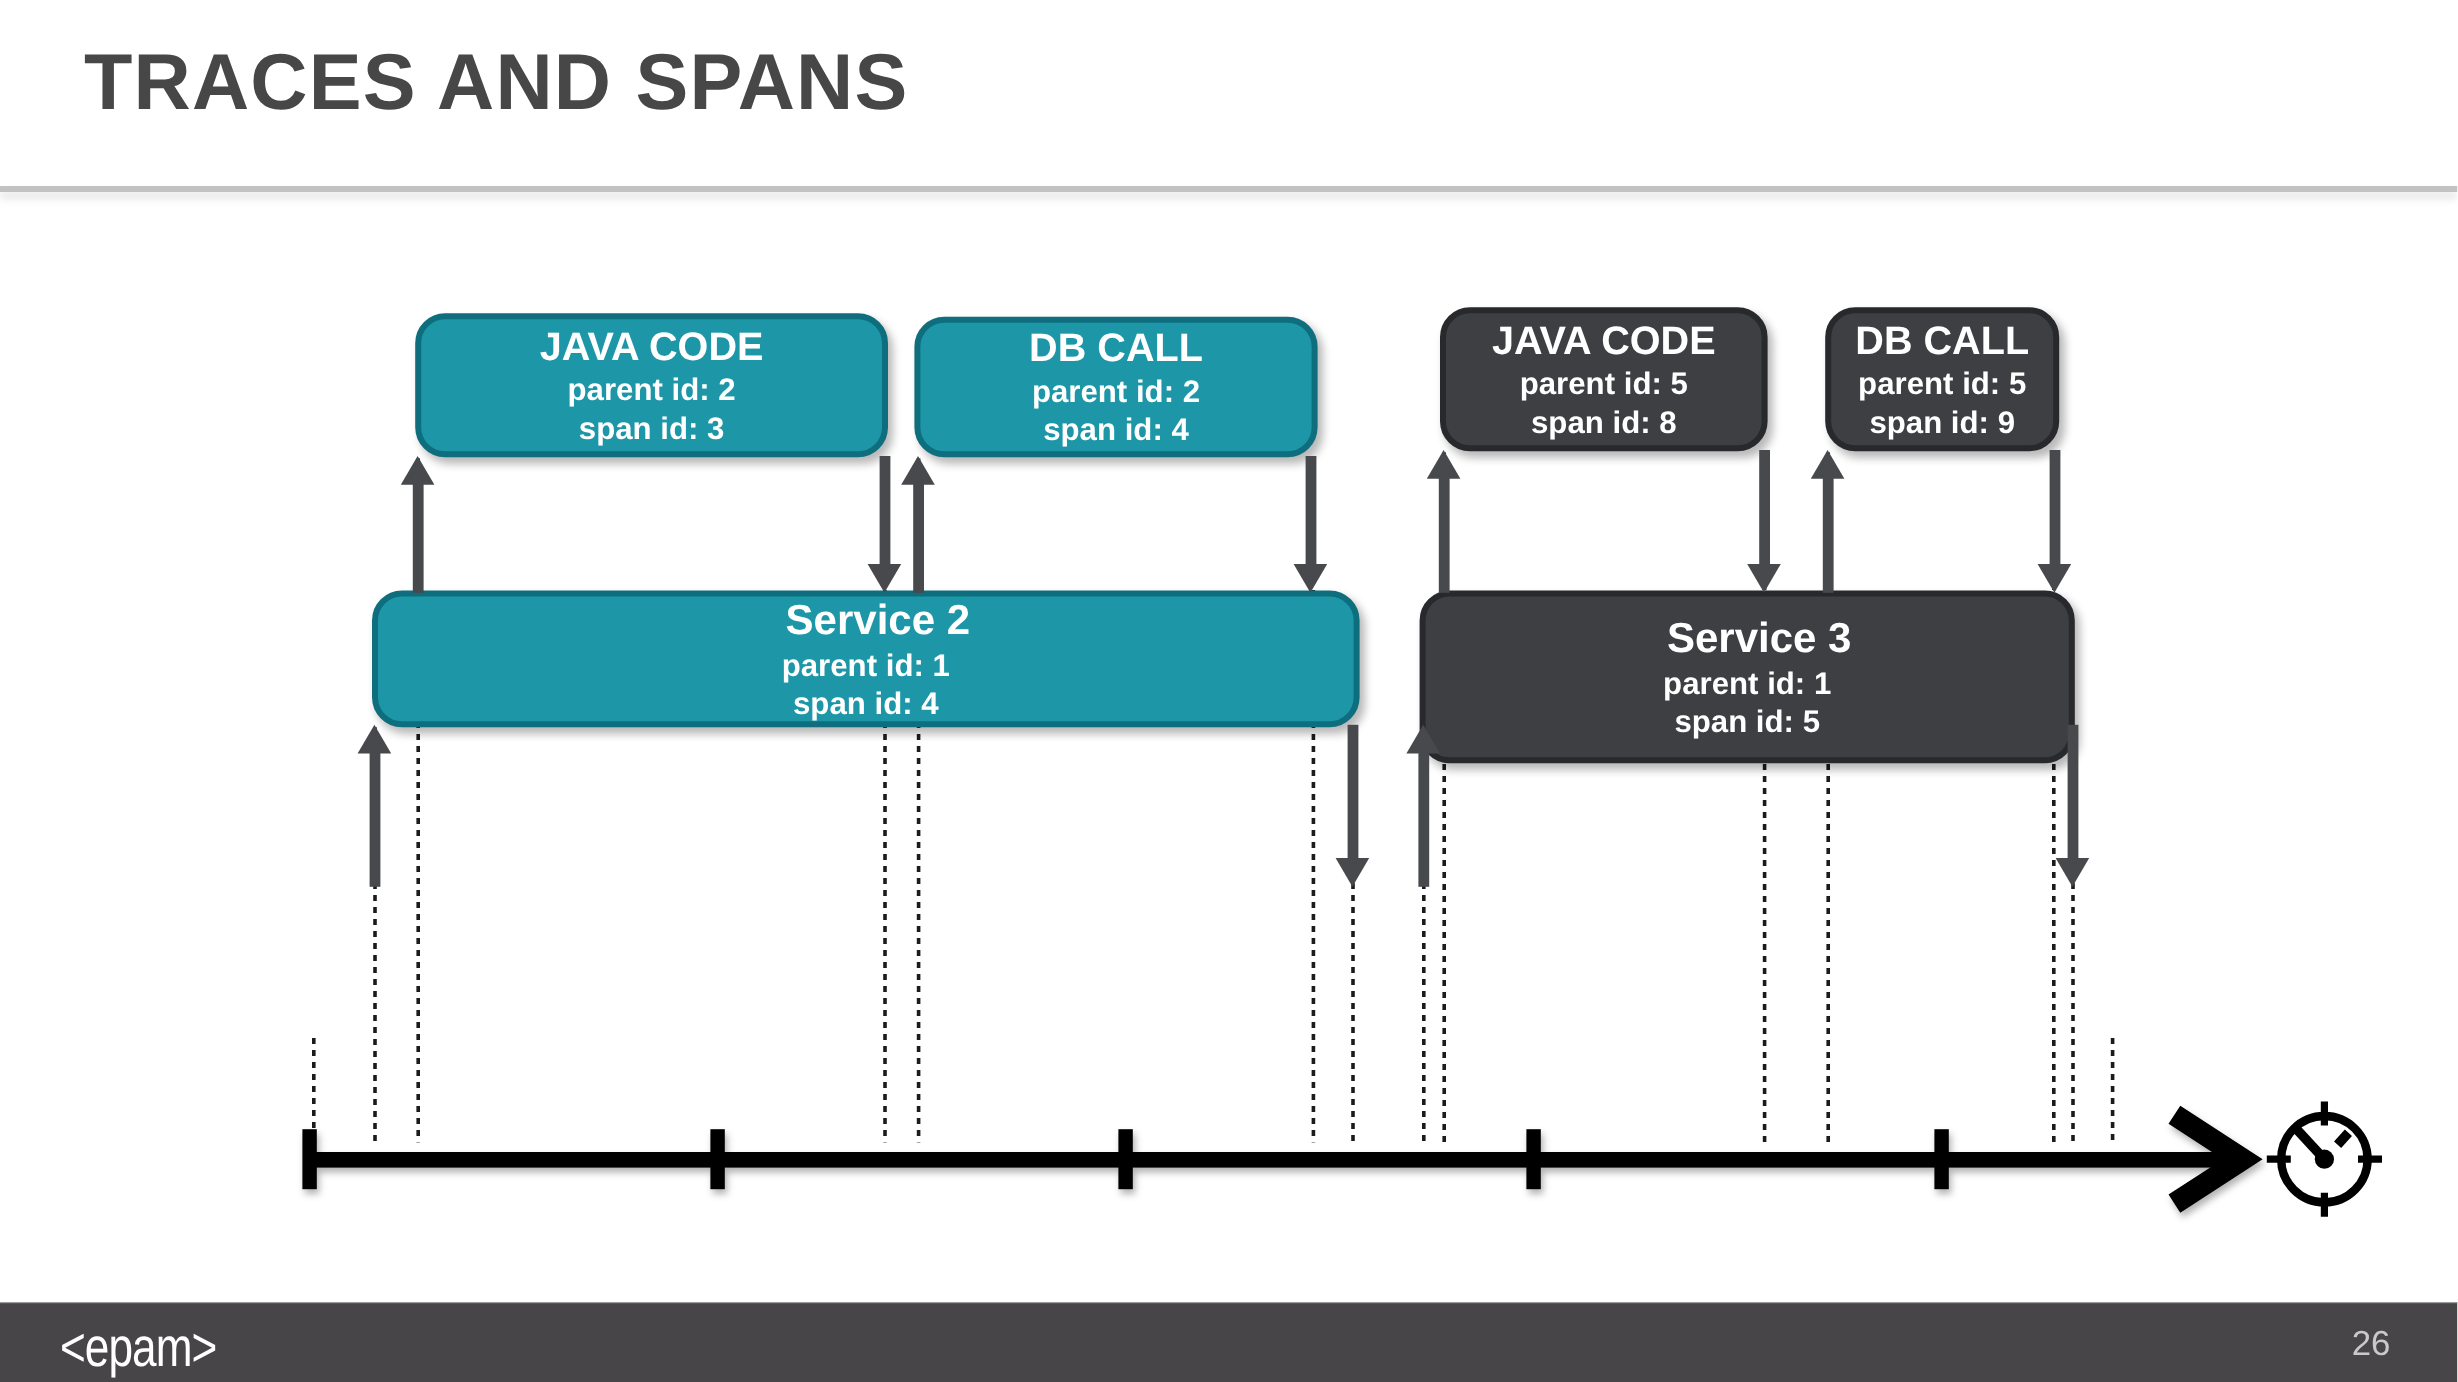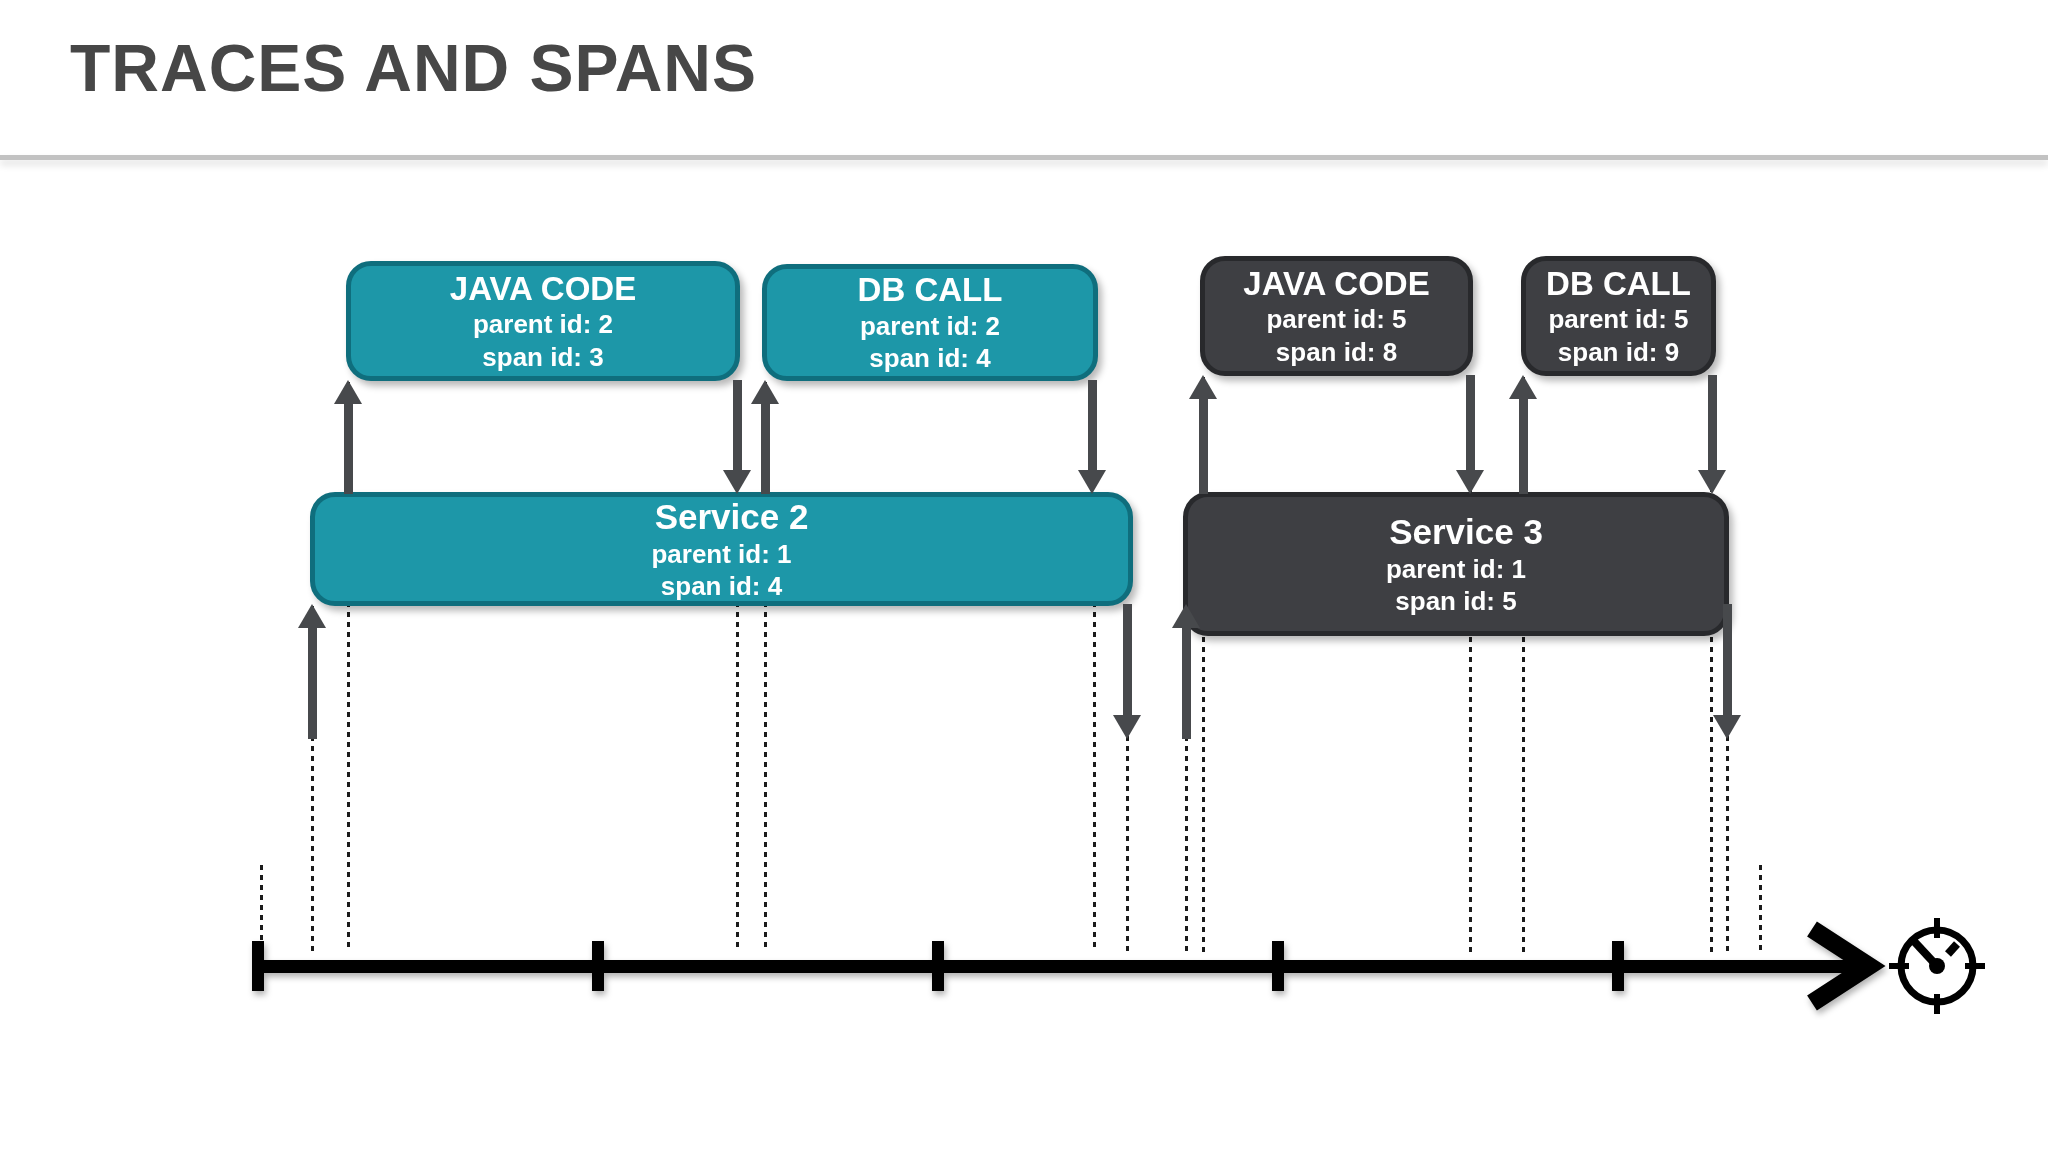--- a/index.html
+++ b/index.html
@@ -195,14 +195,18 @@
     <circle cx="55" cy="55" r="36" fill="#fff" stroke="#000" stroke-width="7"></circle>
     <line x1="55" y1="7" x2="55" y2="27" stroke="#000" stroke-width="6"></line>
     <line x1="55" y1="83" x2="55" y2="103" stroke="#000" stroke-width="6"></line>
     <line x1="7" y1="55" x2="27" y2="55" stroke="#000" stroke-width="6"></line>
     <line x1="83" y1="55" x2="103" y2="55" stroke="#000" stroke-width="6"></line>
     <line x1="55" y1="55" x2="29" y2="27" stroke="#000" stroke-width="8"></line>
     <line x1="66" y1="43" x2="75" y2="33" stroke="#000" stroke-width="8"></line>
     <circle cx="55" cy="55" r="8" fill="#000"></circle>
   </svg>
 
+  <div class="footer">
+    <div class="epam-logo">&lt;epam&gt;</div>
+    <div class="page-number">26</div>
+  </div>
 
 </div>
 
 </body></html>

